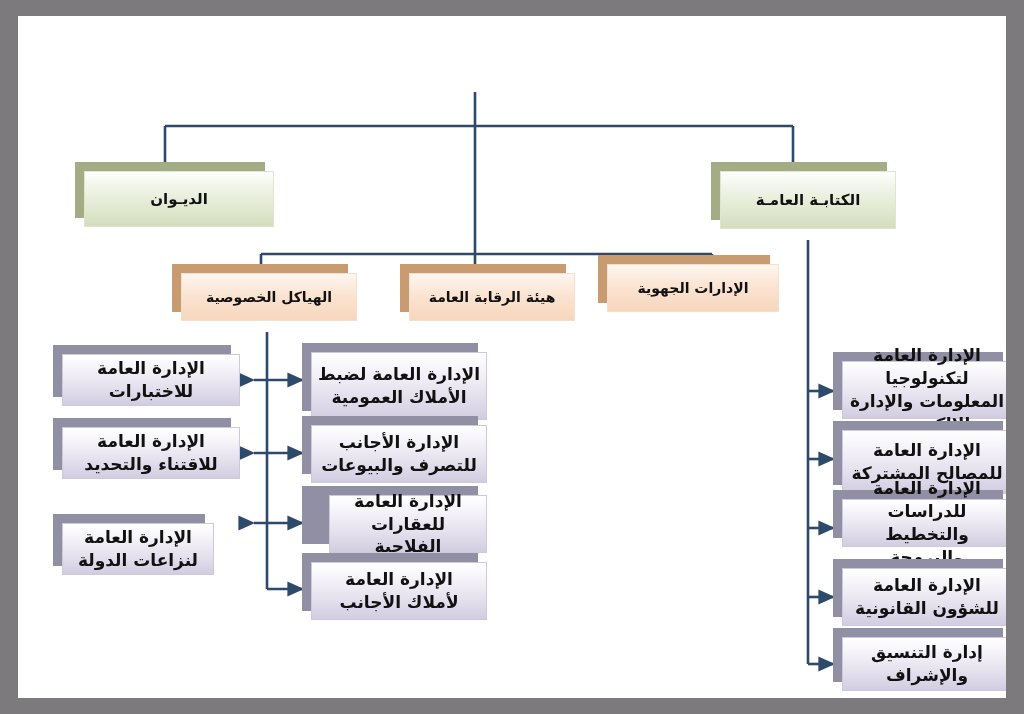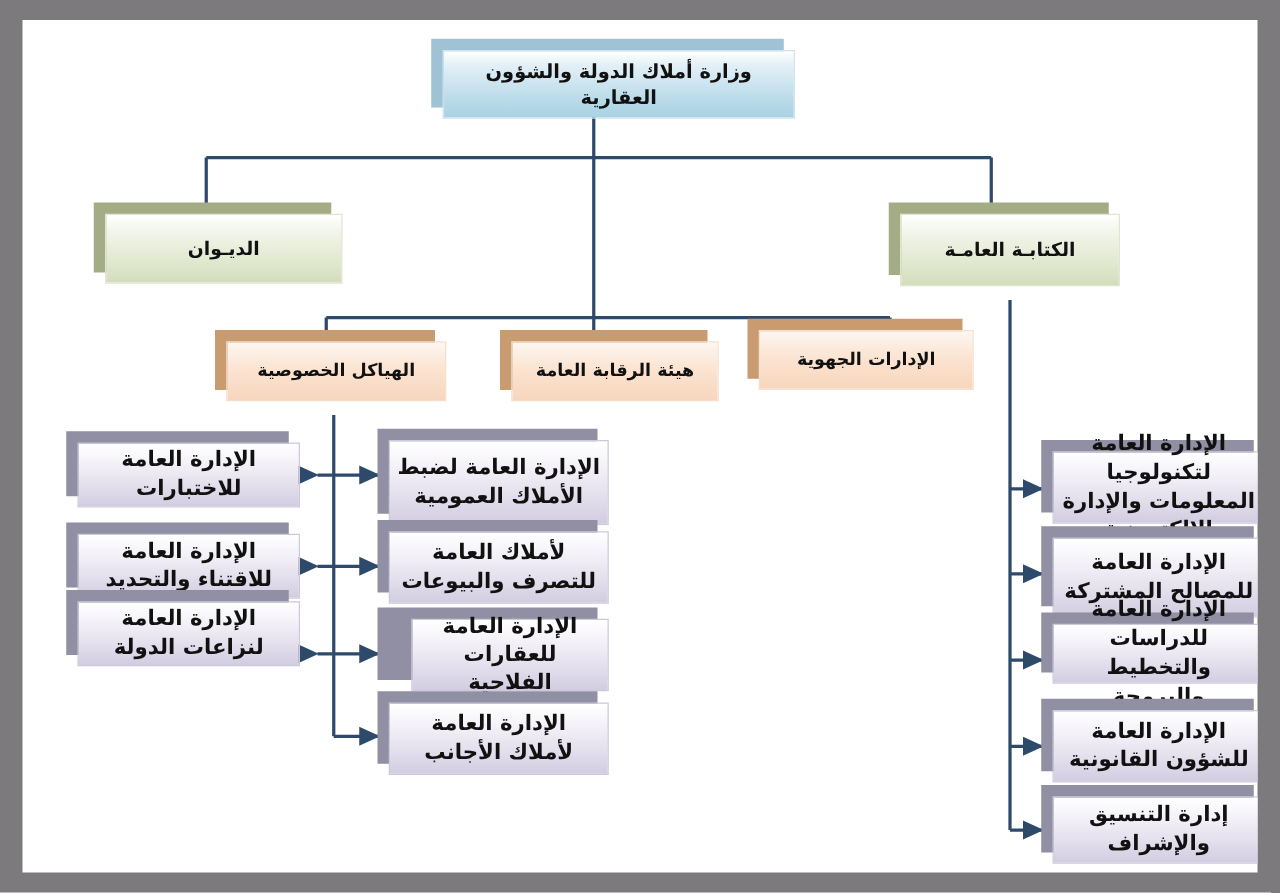--- a/index.html
+++ b/index.html
@@ -140,26 +140,20 @@
       </g>
       <g stroke="#2e4a6b" stroke-width="2.6" fill="none" marker-end="url(#ar)">
         <path d="M790,375 L816,375"></path>
         <path d="M790,443 L816,443"></path>
         <path d="M790,512 L816,512"></path>
         <path d="M790,581 L816,581"></path>
         <path d="M790,648 L816,648"></path>
       </g>
     </svg>
 
-    <div class="node t1" style="left:336px;top:24px;width:282px;height:55px;">
-      <div class="shadow"></div>
-      <div class="face">
-        <span class="label">وزارة أملاك الدولة والشؤون العقارية</span>
-      </div>
-    </div>
 
     <div class="node t2" style="left:66px;top:155px;width:190px;height:56px;">
       <div class="shadow"></div>
       <div class="face">
         <span class="label">الديـوان</span>
       </div>
     </div>
 
     <div class="node t2" style="left:702px;top:155px;width:176px;height:58px;">
       <div class="shadow"></div>
@@ -196,38 +190,38 @@
       </div>
     </div>
 
     <div class="node t4" style="left:44px;top:411px;width:178px;height:52px;justify-content:center;">
       <div class="shadow"></div>
       <div class="face">
         <span class="label">الإدارة العامة للاقتناء والتحديد</span>
       </div>
     </div>
 
-    <div class="node t4" style="left:44px;top:465px;width:178px;height:52px;">
+    <div class="node t4" style="left:44px;top:507px;width:152px;height:52px;">
       <div class="shadow"></div>
       <div class="face">
         <span class="label">الإدارة العامة لنزاعات الدولة</span>
       </div>
     </div>
 
     <div class="node t4" style="left:293px;top:336px;width:176px;height:68px;">
       <div class="shadow"></div>
       <div class="face">
         <span class="label">الإدارة العامة لضبط الأملاك العمومية</span>
       </div>
     </div>
 
     <div class="node t4" style="left:293px;top:409px;width:176px;height:58px;">
       <div class="shadow"></div>
       <div class="face">
-        <span class="label">لأملاك العامة للتصرف والبيوعات</span>
+        <span class="label">الإدارة الأجانب للتصرف والبيوعات</span>
       </div>
     </div>
 
     <div class="node t4" style="left:293px;top:479px;width:176px;height:58px;padding-left:18px;">
       <div class="shadow"></div>
       <div class="face">
         <span class="label">الإدارة العامة للعقارات الفلاحية</span>
       </div>
     </div>
 

